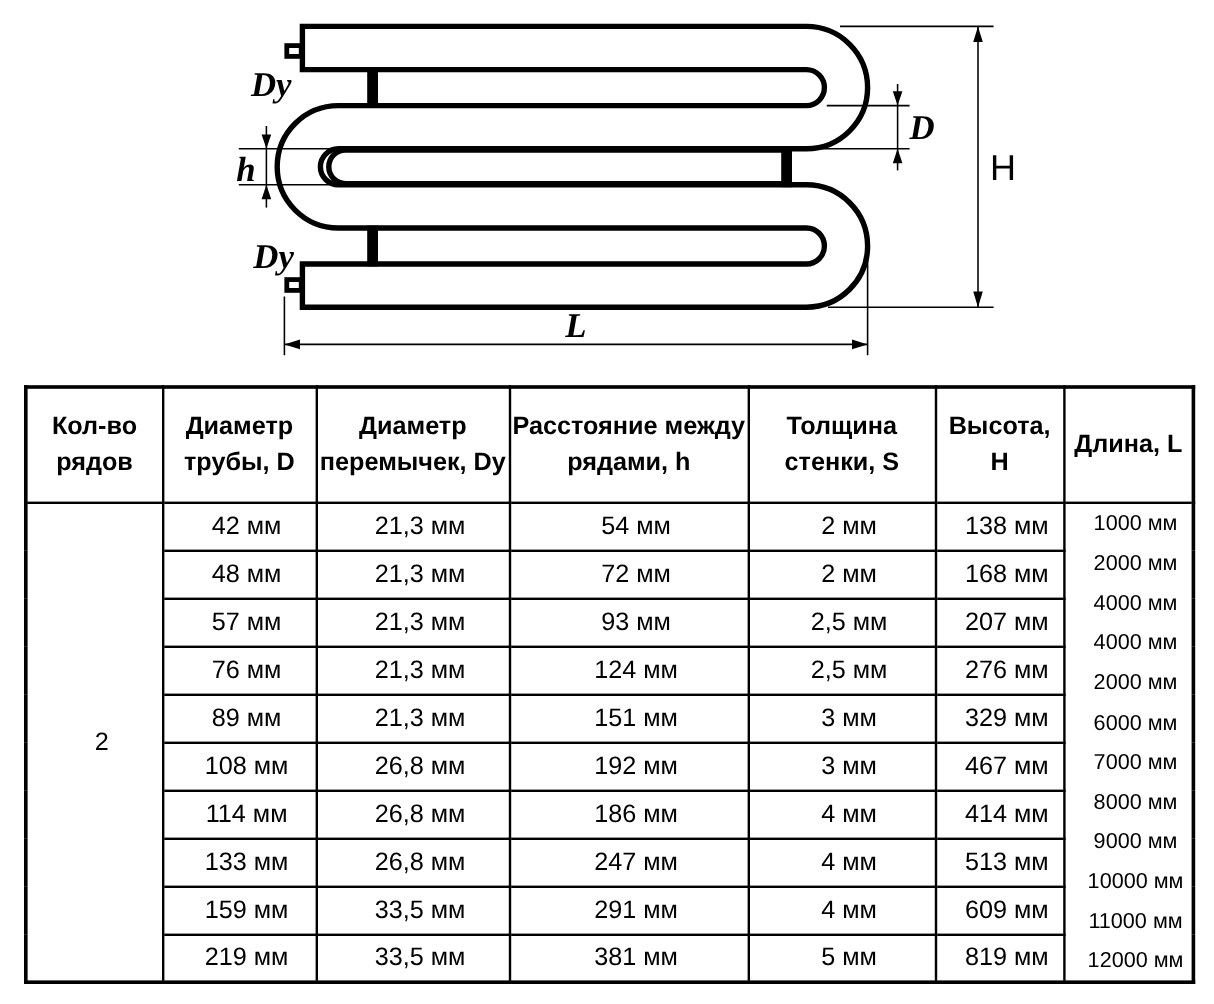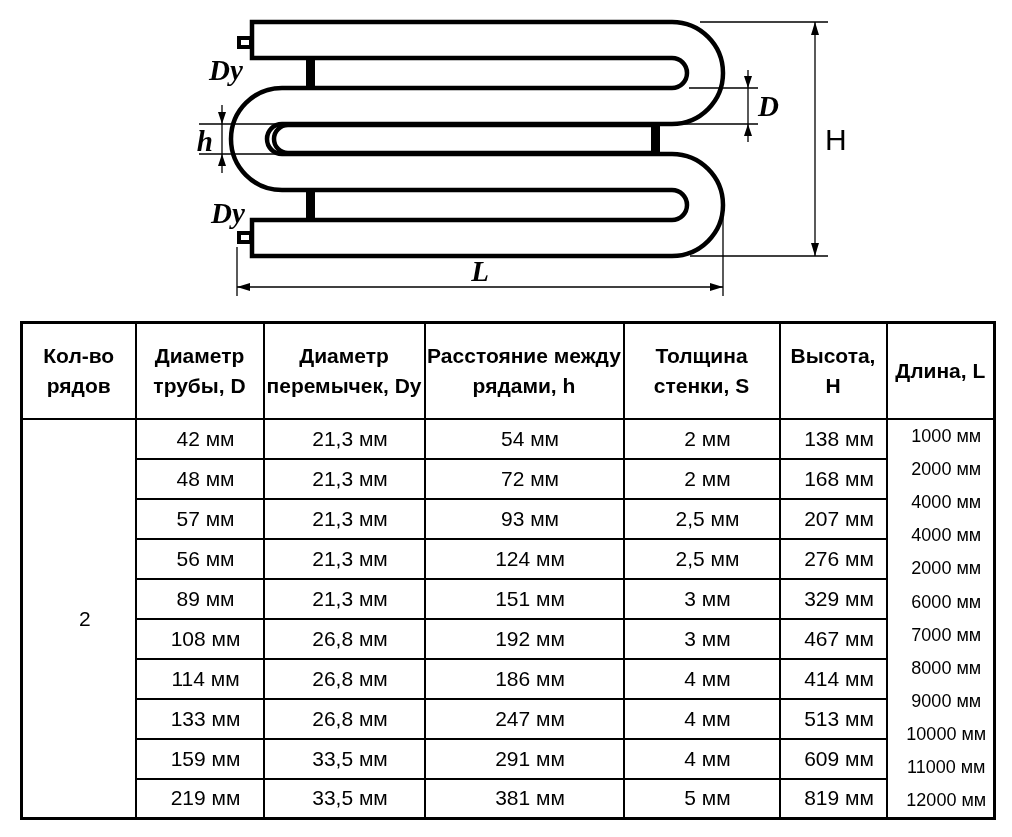--- a/index.html
+++ b/index.html
@@ -163,21 +163,21 @@
           <td>168 мм</td>
         </tr>
         <tr>
           <td>57 мм</td>
           <td>21,3 мм</td>
           <td>93 мм</td>
           <td>2,5 мм</td>
           <td>207 мм</td>
         </tr>
         <tr>
-          <td>56 мм</td>
+          <td>76 мм</td>
           <td>21,3 мм</td>
           <td>124 мм</td>
           <td>2,5 мм</td>
           <td>276 мм</td>
         </tr>
         <tr>
           <td>89 мм</td>
           <td>21,3 мм</td>
           <td>151 мм</td>
           <td>3 мм</td>

